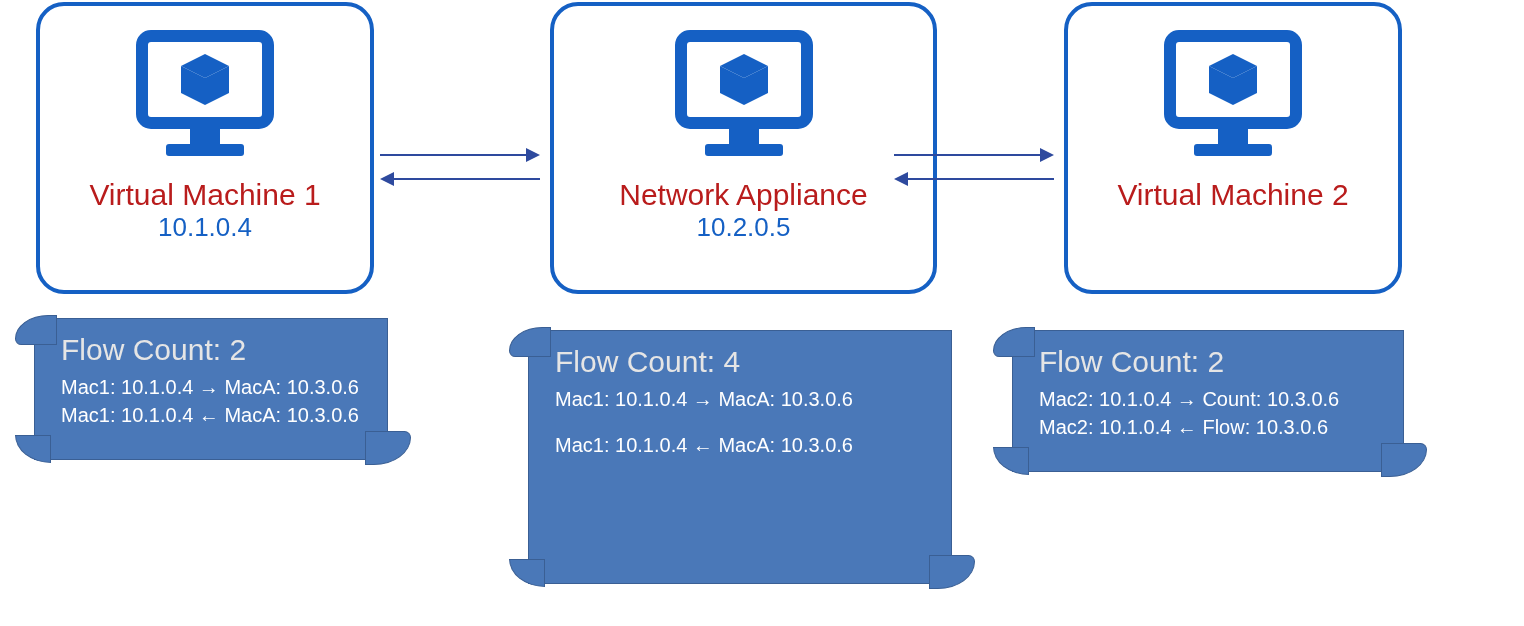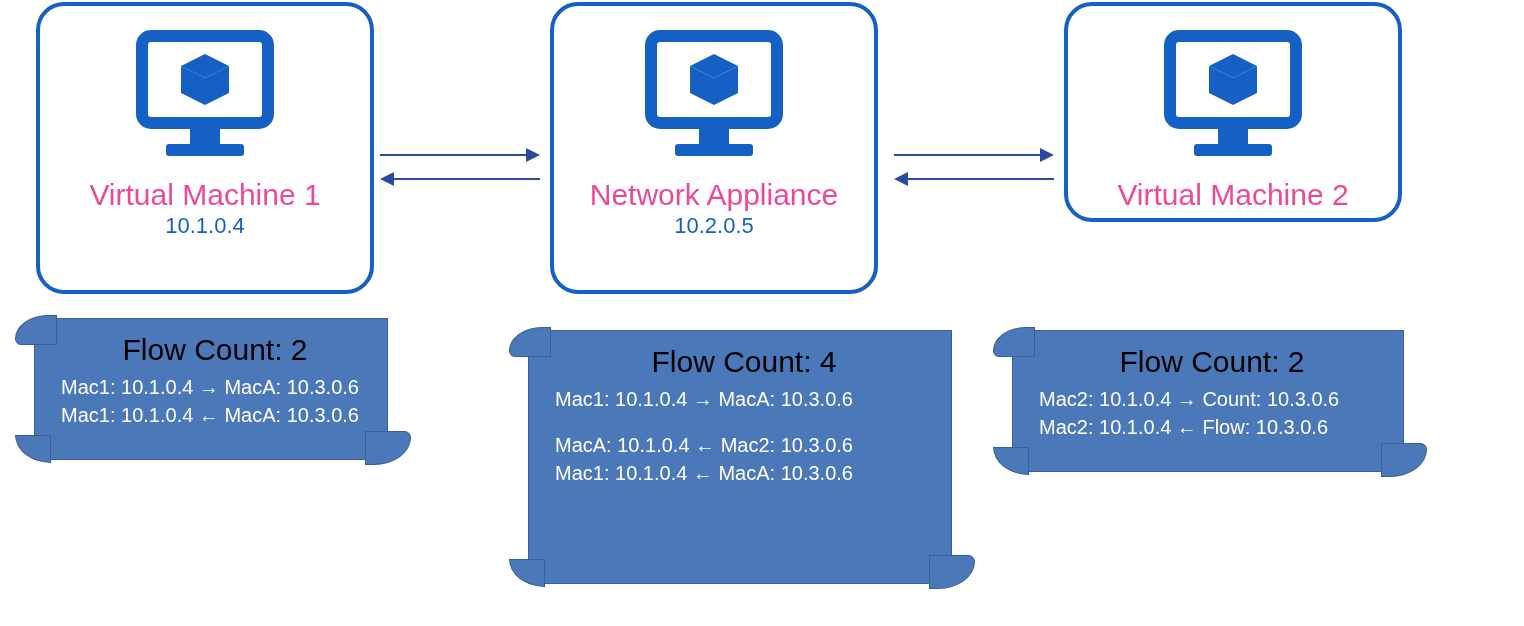--- a/index.html
+++ b/index.html
@@ -13,46 +13,45 @@
   }
   .node-box {
     position: absolute;
     border: 4px solid #1560c4;
     border-radius: 28px;
     box-sizing: border-box;
     text-align: center;
     padding-top: 18px;
   }
   .node-title {
-    color: #ec4899;
+    color: #b91c1c;
     font-size: 30px;
     line-height: 1.15;
     margin-top: 4px;
   }
   .node-ip {
     color: #1560c4;
-    font-size: 22px;
+    font-size: 26px;
     line-height: 1.15;
   }
   .vm-icon {
     display: block;
     margin: 0 auto;
   }
   .flow-panel {
     position: absolute;
     background: #4a78b8;
     border: 1px solid #3a5f94;
     box-sizing: border-box;
     padding: 14px 18px 16px 26px;
     color: #fff;
   }
   .flow-title {
-    color: #000000;
+    color: #e5e5e5;
     font-size: 30px;
-    text-align: center;
     margin-bottom: 6px;
   }
   .flow-line {
     color: #fff;
     font-size: 20px;
     line-height: 1.4;
     white-space: nowrap;
   }
   .flow-gap {
     height: 18px;
@@ -132,29 +131,29 @@
 </svg>
 
 <div class="node-box" style="left:36px; top:2px; width:338px; height:292px;">
   <svg class="vm-icon" width="150" height="150">
       <use href="#vm-icon-sym"></use>
     </svg>
   <div class="node-title">Virtual Machine 1</div>
   <div class="node-ip">10.1.0.4</div>
 </div>
 
-<div class="node-box" style="left:550px; top:2px; width:328px; height:292px;text-align:center;">
+<div class="node-box" style="left:550px; top:2px; width:387px; height:292px;text-align:center;">
   <svg class="vm-icon" width="150" height="150">
       <use href="#vm-icon-sym"></use>
     </svg>
   <div class="node-title">Network Appliance</div>
   <div class="node-ip">10.2.0.5</div>
 </div>
 
-<div class="node-box" style="left:1064px; top:2px; width:338px; height:220px;">
+<div class="node-box" style="left:1064px; top:2px; width:338px; height:292px;">
   <svg class="vm-icon" width="150" height="150">
       <use href="#vm-icon-sym"></use>
     </svg>
   <div class="node-title">Virtual Machine 2</div>
 </div>
 
 <div class="arrow-pair noselect" style="left:380px; top:148px; width:160px; height:40px;">
   <div class="arrow-line" style="left:0; top:6px; width:146px;"></div>
   <div class="arrow-head-r" style="left:146px; top:0;"></div>
   <div class="arrow-line" style="left:14px; top:30px; width:146px;"></div>
@@ -177,21 +176,20 @@
   <div class="flow-line">Mac1: 10.1.0.4 ← MacA: 10.3.0.6</div>
 </div>
 
 <div class="flow-panel" style="left:528px; top:330px; width:424px; height:254px;">
   <div class="curl-tl"></div>
   <div class="curl-br"></div>
   <div class="curl-bl"></div>
   <div class="flow-title">Flow Count: 4</div>
   <div class="flow-line">Mac1: 10.1.0.4 → MacA: 10.3.0.6</div>
   <div class="flow-gap"></div>
-  <div class="flow-line">MacA: 10.1.0.4 ← Mac2: 10.3.0.6</div>
   <div class="flow-line">Mac1: 10.1.0.4 ← MacA: 10.3.0.6</div>
 </div>
 
 <div class="flow-panel" style="left:1012px; top:330px; width:392px; height:142px;">
   <div class="curl-tl"></div>
   <div class="curl-br"></div>
   <div class="curl-bl"></div>
   <div class="flow-title">Flow Count: 2</div>
   <div class="flow-line">Mac2: 10.1.0.4 → Count: 10.3.0.6</div>
   <div class="flow-line">Mac2: 10.1.0.4 ← Flow: 10.3.0.6</div>

